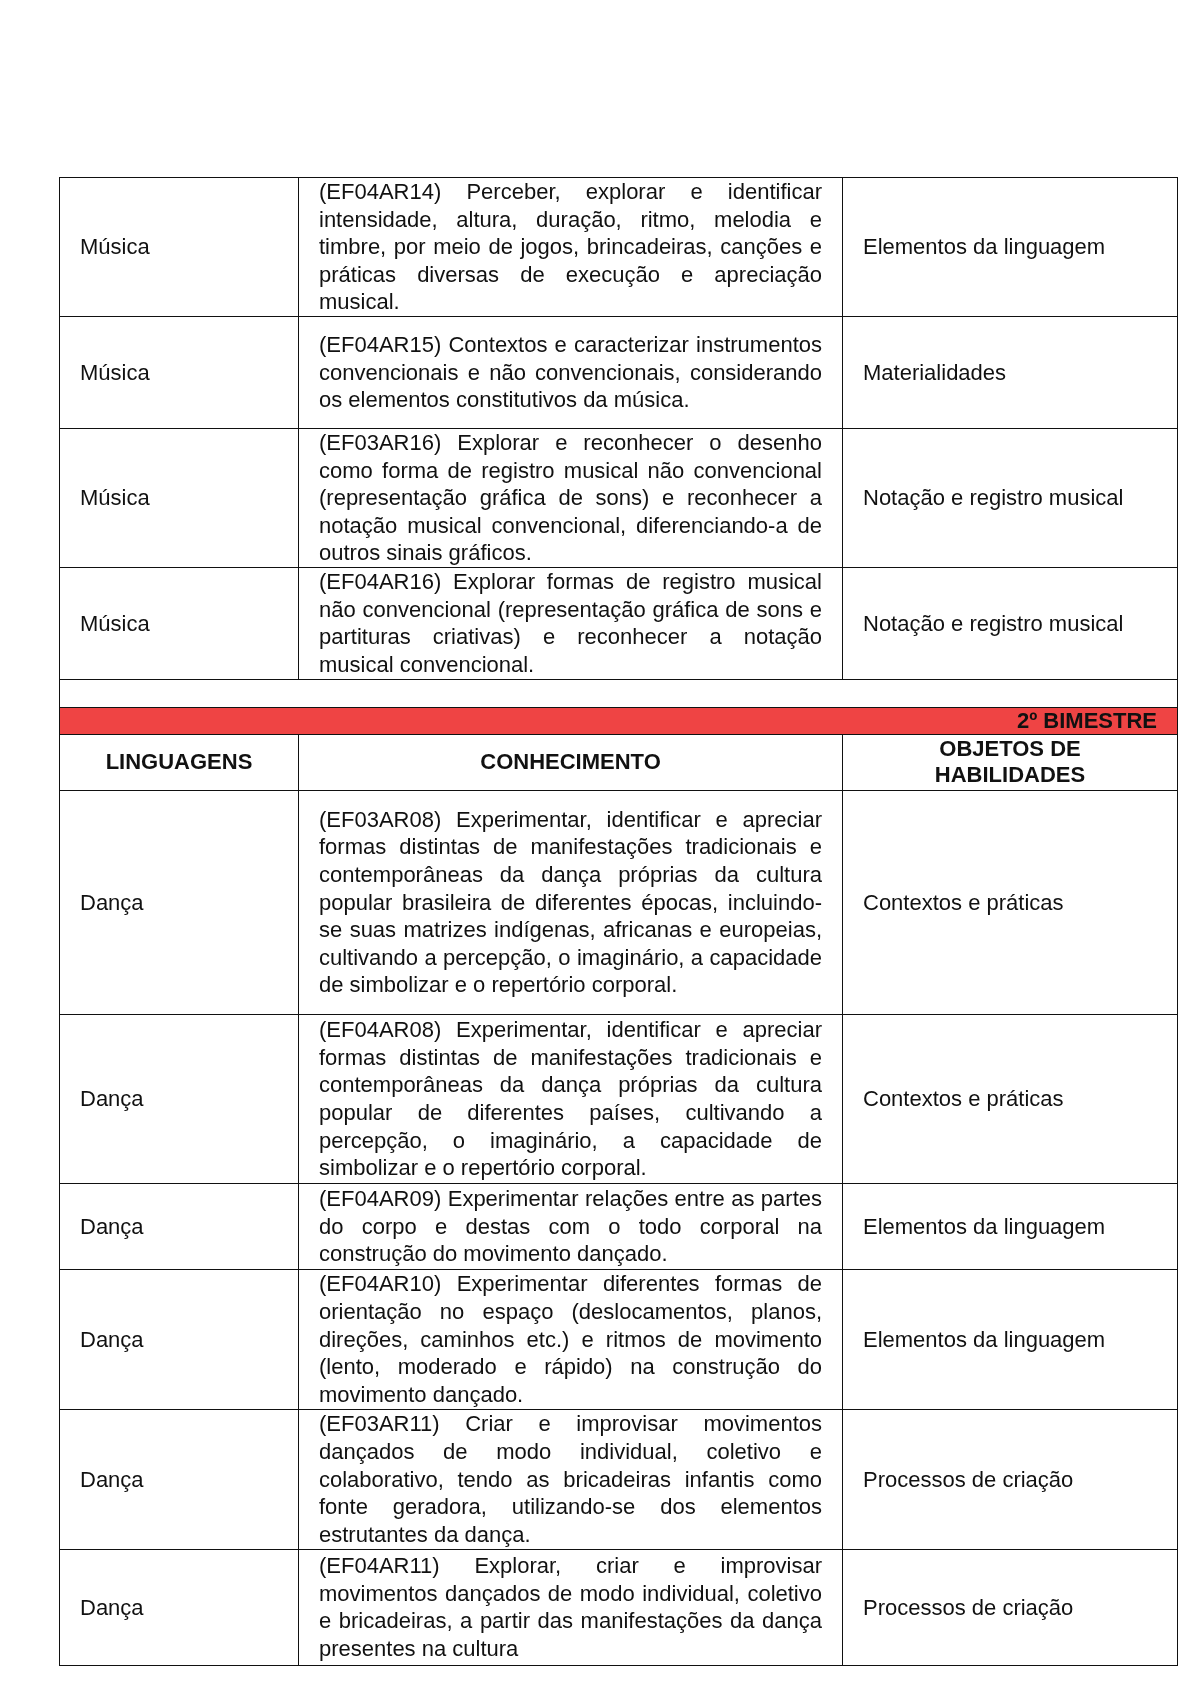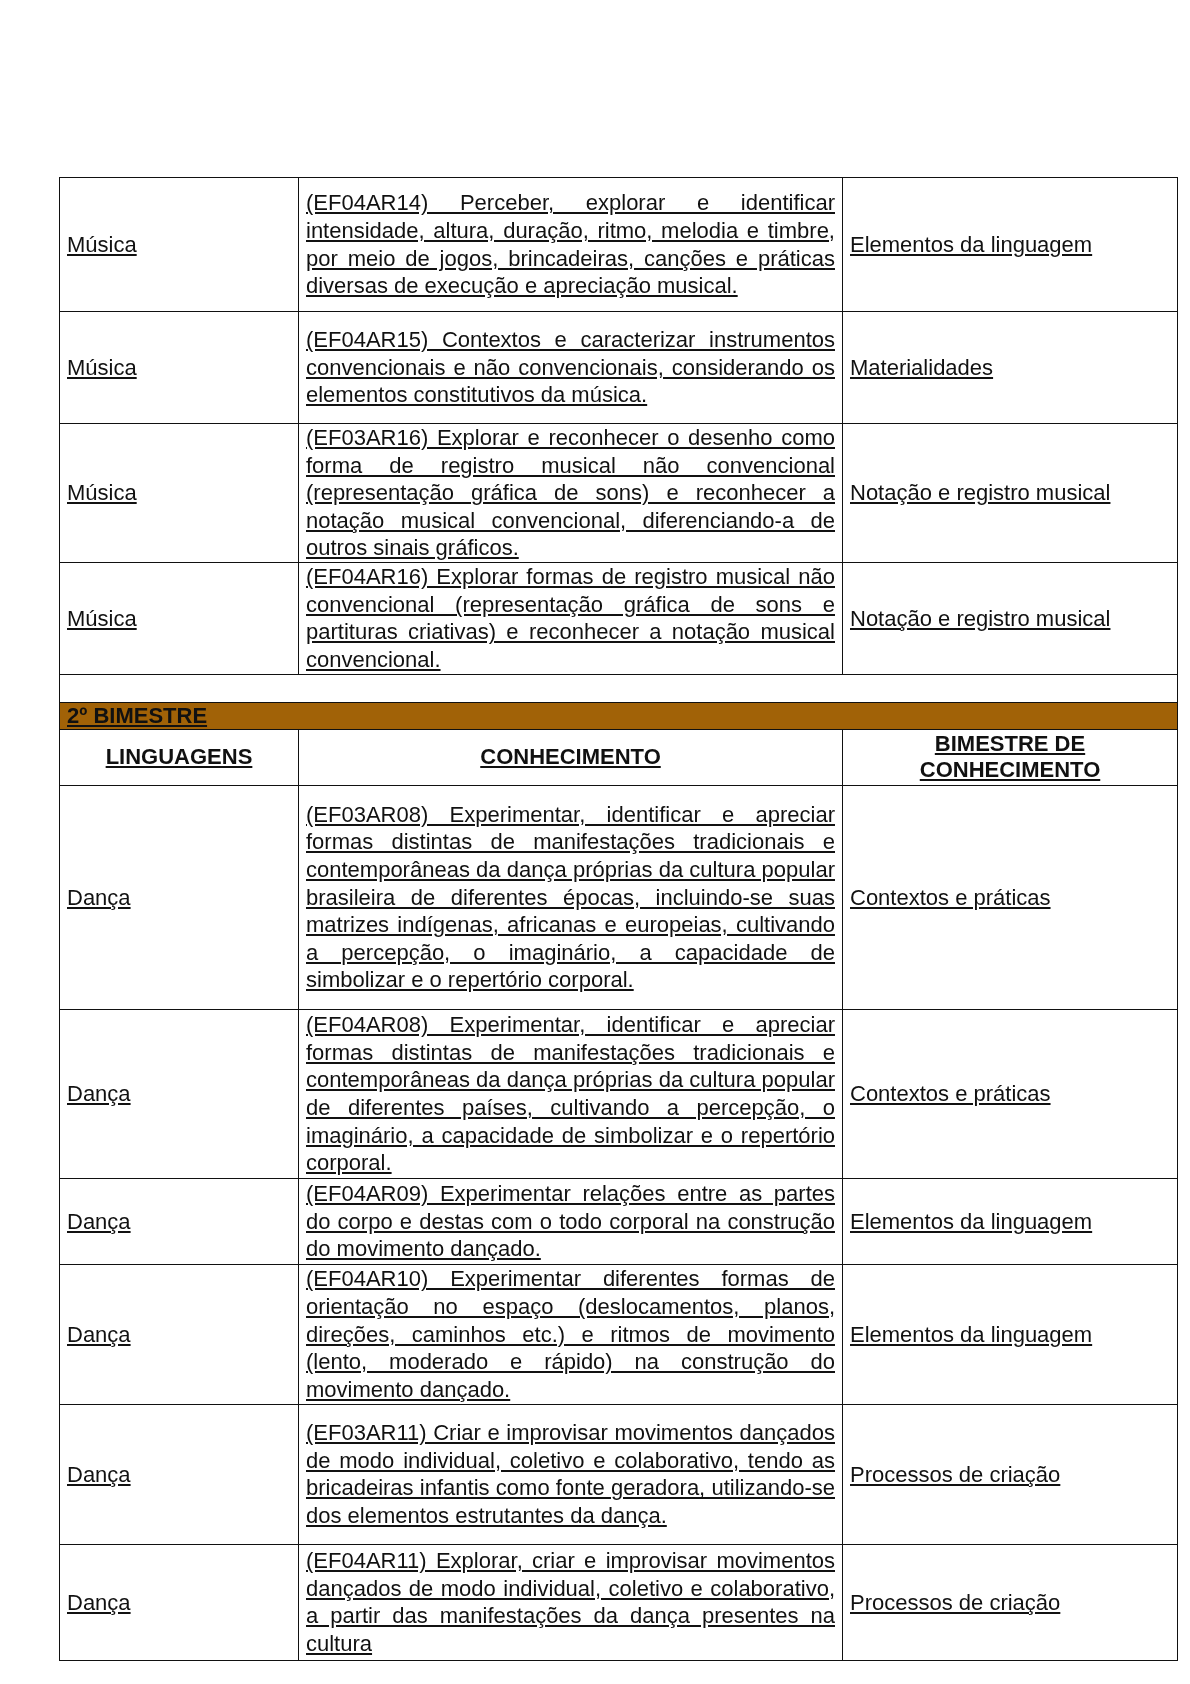--- a/index.html
+++ b/index.html
@@ -4,30 +4,30 @@
 <style>
   html, body { margin: 0; padding: 0; background: #ffffff; }
   body { width: 1190px; height: 1684px; position: relative; overflow: hidden;
          font-family: "Liberation Sans", sans-serif; color: #111; }
   table.curriculum {
     position: absolute; left: 59px; top: 177px; width: 1118px;
     border-collapse: collapse; table-layout: fixed;
     font-size: 22px; line-height: 27.6px;
   }
   table.curriculum td {
-    border: 1.5px solid #111; vertical-align: middle; padding: 0 7px; text-decoration: underline;
+    border: 1.5px solid #111; vertical-align: middle; padding: 0 20px;
   }
   col.c1 { width: 239px; }
   col.c2 { width: 544px; }
   col.c3 { width: 335px; }
   td.skill { text-align: justify; text-align-last: left; padding: 0 10px 0 10px; }
   td.lang { padding-left: 10px; }
   td.obj { padding-left: 10px; }
   tr.spacer td { height: 27px; }
-  tr.section td { background: #a16207; text-align: left; font-weight: bold; height: 26px; line-height: 24px; margin-left: 31px; }
+  tr.section td { background: #ef4444; text-align: right; font-weight: bold; height: 26px; line-height: 24px; margin-left: 31px; }
   tr.header td { font-weight: bold; text-align: center; height: 55px; line-height: 26px; }
 </style>
 </head>
 <body>
 
 <table class="curriculum">
   <colgroup>
       <col class="c1">
       <col class="c2">
       <col class="c3">
@@ -55,21 +55,21 @@
     </tr>
     <tr class="spacer">
       <td colspan="3"></td>
     </tr>
     <tr class="section">
       <td colspan="3">2º BIMESTRE</td>
     </tr>
     <tr class="header">
       <td>LINGUAGENS</td>
       <td>CONHECIMENTO</td>
-      <td>BIMESTRE DE CONHECIMENTO</td>
+      <td>OBJETOS DE HABILIDADES</td>
     </tr>
     <tr style="height:224px">
       <td class="lang">Dança</td>
       <td class="skill">(EF03AR08) Experimentar, identificar e apreciar formas distintas de manifestações tradicionais e contemporâneas da dança próprias da cultura popular brasileira de diferentes épocas, incluindo-se suas matrizes indígenas, africanas e europeias, cultivando a percepção, o imaginário, a capacidade de simbolizar e o repertório corporal.</td>
       <td class="obj">Contextos e práticas</td>
     </tr>
     <tr style="height:169px">
       <td class="lang">Dança</td>
       <td class="skill">(EF04AR08) Experimentar, identificar e apreciar formas distintas de manifestações tradicionais e contemporâneas da dança próprias da cultura popular de diferentes países, cultivando a percepção, o imaginário, a capacidade de simbolizar e o repertório corporal.</td>
       <td class="obj">Contextos e práticas</td>
@@ -84,17 +84,17 @@
       <td class="skill">(EF04AR10) Experimentar diferentes formas de orientação no espaço (deslocamentos, planos, direções, caminhos etc.) e ritmos de movimento (lento, moderado e rápido) na construção do movimento dançado.</td>
       <td class="obj">Elementos da linguagem</td>
     </tr>
     <tr style="height:140px">
       <td class="lang">Dança</td>
       <td class="skill">(EF03AR11) Criar e improvisar movimentos dançados de modo individual, coletivo e colaborativo, tendo as bricadeiras infantis como fonte geradora, utilizando-se dos elementos estrutantes da dança.</td>
       <td class="obj">Processos de criação</td>
     </tr>
     <tr style="height:116px">
       <td class="lang">Dança</td>
-      <td class="skill">(EF04AR11) Explorar, criar e improvisar movimentos dançados de modo individual, coletivo e colaborativo, a partir das manifestações da dança presentes na cultura</td>
+      <td class="skill">(EF04AR11) Explorar, criar e improvisar movimentos dançados de modo individual, coletivo e bricadeiras, a partir das manifestações da dança presentes na cultura</td>
       <td class="obj">Processos de criação</td>
     </tr>
   </tbody>
 </table>
 
 </body></html>

